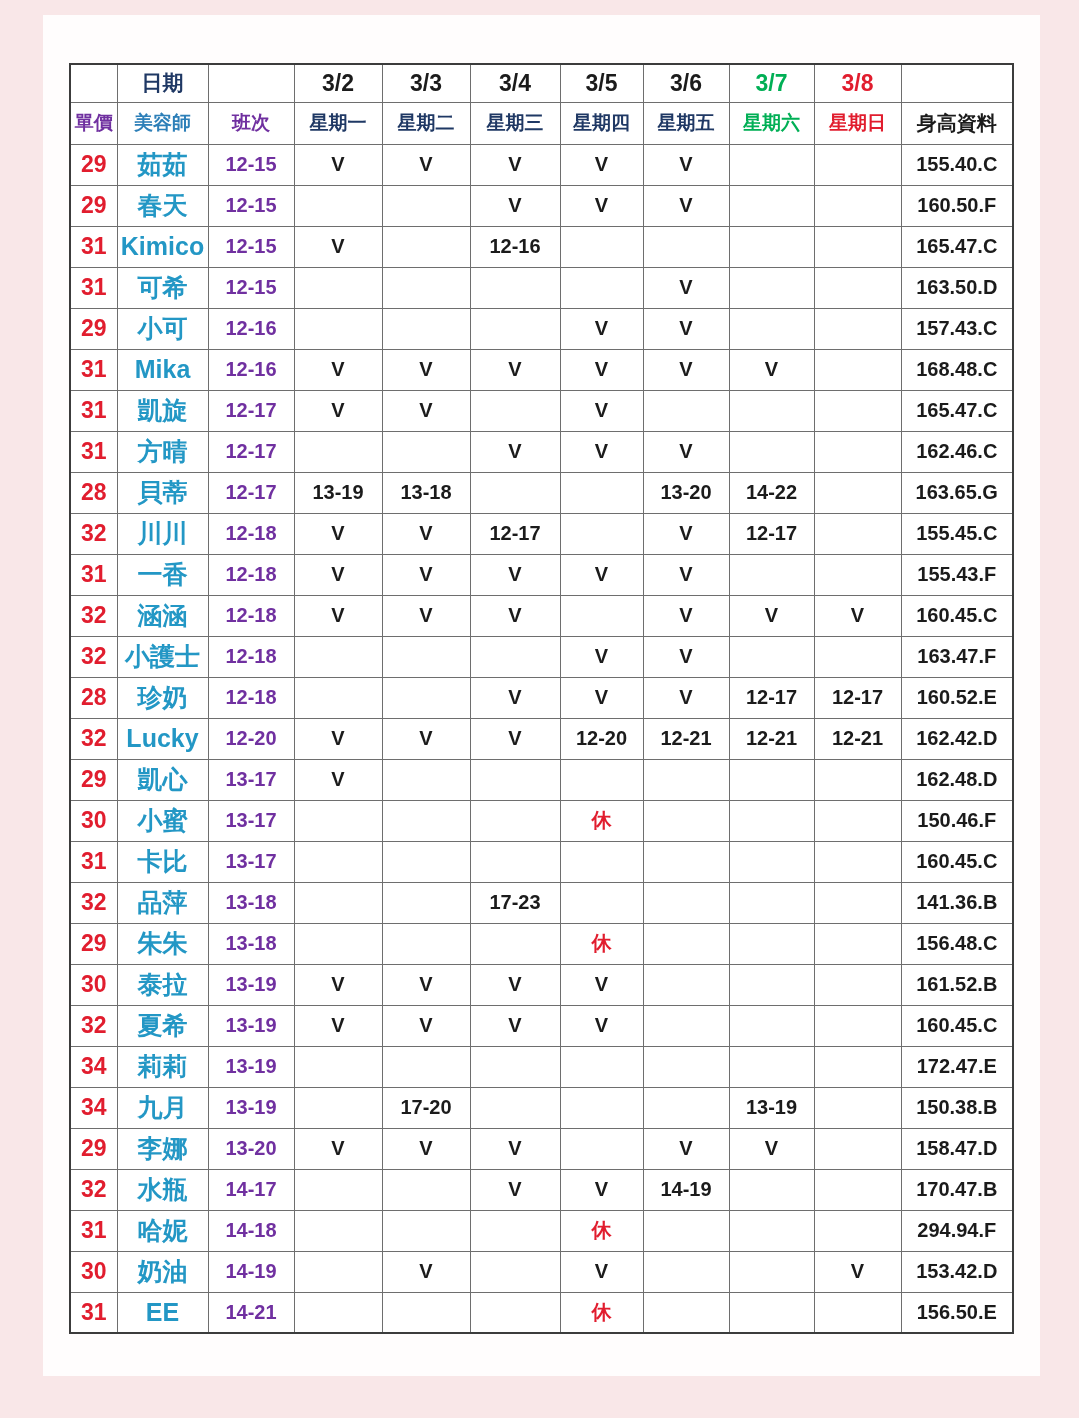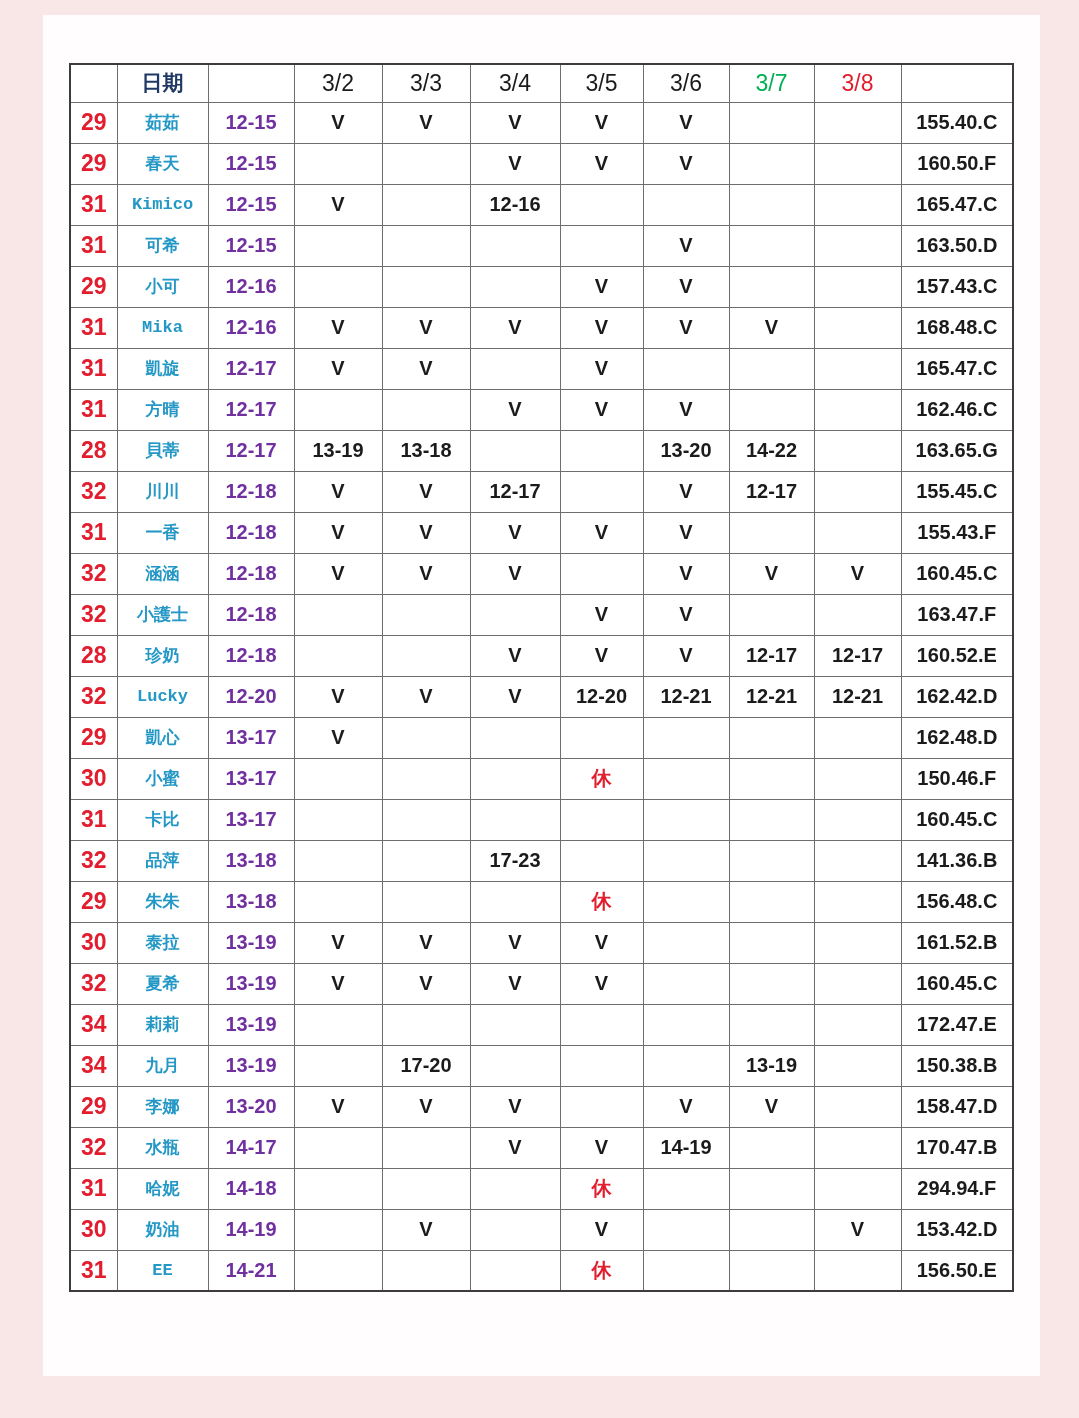--- a/index.html
+++ b/index.html
@@ -27,28 +27,28 @@
   }
   td{
     border:1px solid var(--grid);
     text-align:center;vertical-align:middle;
     padding:0;overflow:hidden;white-space:nowrap;
   }
   tr.hrow1{height:38px;}
   tr.hrow2{height:42px;}
   tbody tr{height:41px;padding-left:36px;}
   .date-label{color:var(--navy);font-size:21px;font-weight:bold;margin-left:44px;}
-  .date-cell{font-size:23px;font-weight:normal;color:var(--ink);}
+  .date-cell{font-size:23px;font-weight:bold;color:var(--ink);}
   .wk-cell{font-size:19px;font-weight:bold;color:var(--navy);}
   .hdr-price{color:var(--purple);font-size:19px;font-weight:bold;}
   .hdr-artist{color:#2d7fb8;font-size:19px;font-weight:bold;}
   .hdr-shift{color:var(--purple);font-size:19px;font-weight:bold;}
   .hdr-height{color:var(--ink);font-size:20px;font-weight:bold;}
   .price{color:var(--red);font-size:23px;font-weight:bold;}
-  .name{color:var(--teal);font-size:17px;font-weight:bold;font-family:Liberation Mono, monospace;}
+  .name{color:var(--teal);font-size:25px;font-weight:bold;font-family:Liberation Sans, sans-serif;}
   .shift{color:var(--purple);font-size:20px;font-weight:bold;}
   .day{color:var(--ink);font-size:20px;font-weight:bold;}
   .height{color:var(--ink);font-size:20px;font-weight:bold;}
   .t-green{color:var(--green);}
   .t-red{color:var(--red);}
   .t-navy{color:var(--navy);}
   .t-black{color:var(--ink);}
 </style>
 </head>
 <body>
@@ -76,20 +76,33 @@
       <td></td>
     <td class="date-cell t-black">3/2</td>
         <td class="date-cell t-black">3/3</td>
         <td class="date-cell t-black">3/4</td>
         <td class="date-cell t-black">3/5</td>
         <td class="date-cell t-black">3/6</td>
         <td class="date-cell t-green">3/7</td>
         <td class="date-cell t-red">3/8</td>
         <td></td>
       </tr>
+    <tr class="hrow2" id="weekday-row">
+      <td class="hdr-price">單價</td>
+      <td class="hdr-artist">美容師</td>
+      <td class="hdr-shift">班次</td>
+    <td class="wk-cell t-navy">星期一</td>
+        <td class="wk-cell t-navy">星期二</td>
+        <td class="wk-cell t-navy">星期三</td>
+        <td class="wk-cell t-navy">星期四</td>
+        <td class="wk-cell t-navy">星期五</td>
+        <td class="wk-cell t-green">星期六</td>
+        <td class="wk-cell t-red">星期日</td>
+        <td class="hdr-height">身高資料</td>
+      </tr>
   </thead>
   <tbody id="sheet-body">
       <tr>
         <td class="price">29</td>
         <td class="name">茹茹</td>
         <td class="shift">12-15</td>
         <td class="day">V</td>
         <td class="day">V</td>
         <td class="day">V</td>
         <td class="day">V</td>

